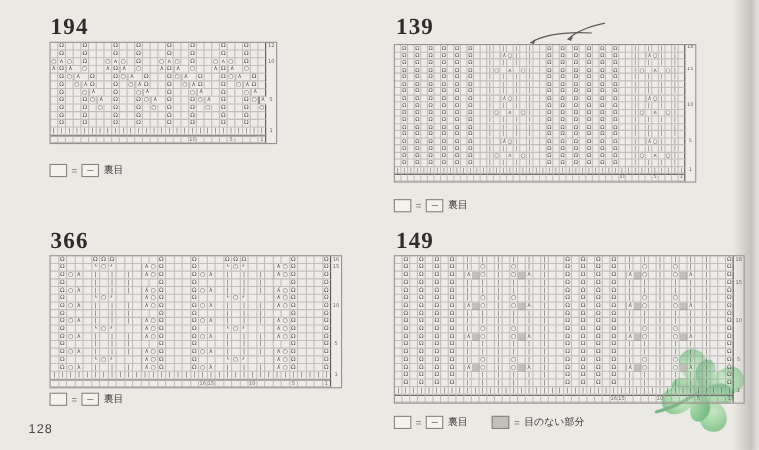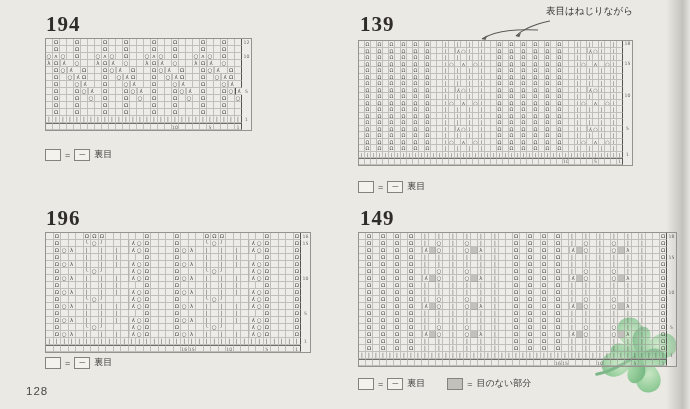--- a/index.html
+++ b/index.html
@@ -55,25 +55,24 @@
   .page-number{
     position:absolute;left:26px;top:385px;
     font-size:11.5px;color:#4a4845;letter-spacing:1px;
   }
 </style>
 </head>
 <body>
 
 <div class="chart-title" style="left:46px;top:12px;">194</div>
 <div class="chart-title" style="left:360px;top:12px;">139</div>
-<div class="chart-title" style="left:46px;top:206px;">196</div>
+<div class="chart-title" style="left:46px;top:206px;">366</div>
 <div class="chart-title" style="left:360px;top:206px;">149</div>
 
 <div class="annotation">
-  <div>表目はねじりながら</div>
 </div>
 <svg class="arrows-svg" width="200" height="40" viewBox="0 0 200 40">
   <path d="M108,24 Q70,22 52,33" fill="none" stroke="#5d5b57" stroke-width="1.1"></path>
   <path d="M52,33 l5,-3.5 l-1.5,4.5 z" fill="#5d5b57"></path>
   <path d="M120,15 Q96,20 86,30" fill="none" stroke="#5d5b57" stroke-width="1.1"></path>
   <path d="M86,30 l5,-3.2 l-1.8,4.4 z" fill="#5d5b57"></path>
 </svg>
 
 <div class="legend" style="left:45px;top:148px;">
   <span class="lg-box"></span>

